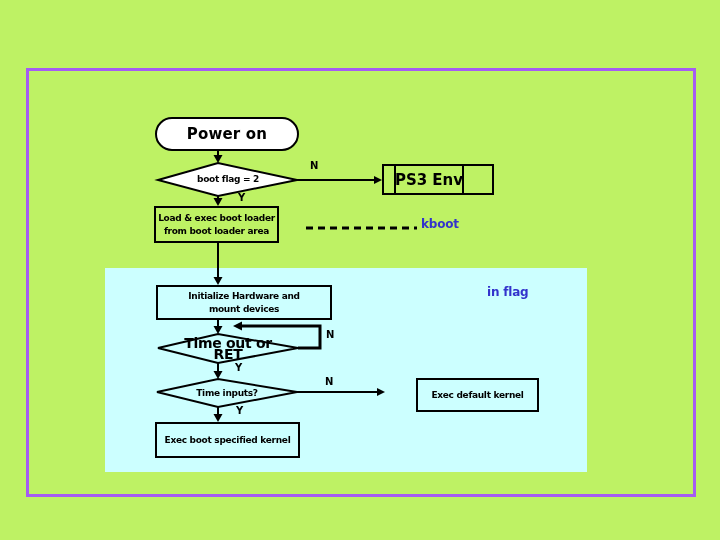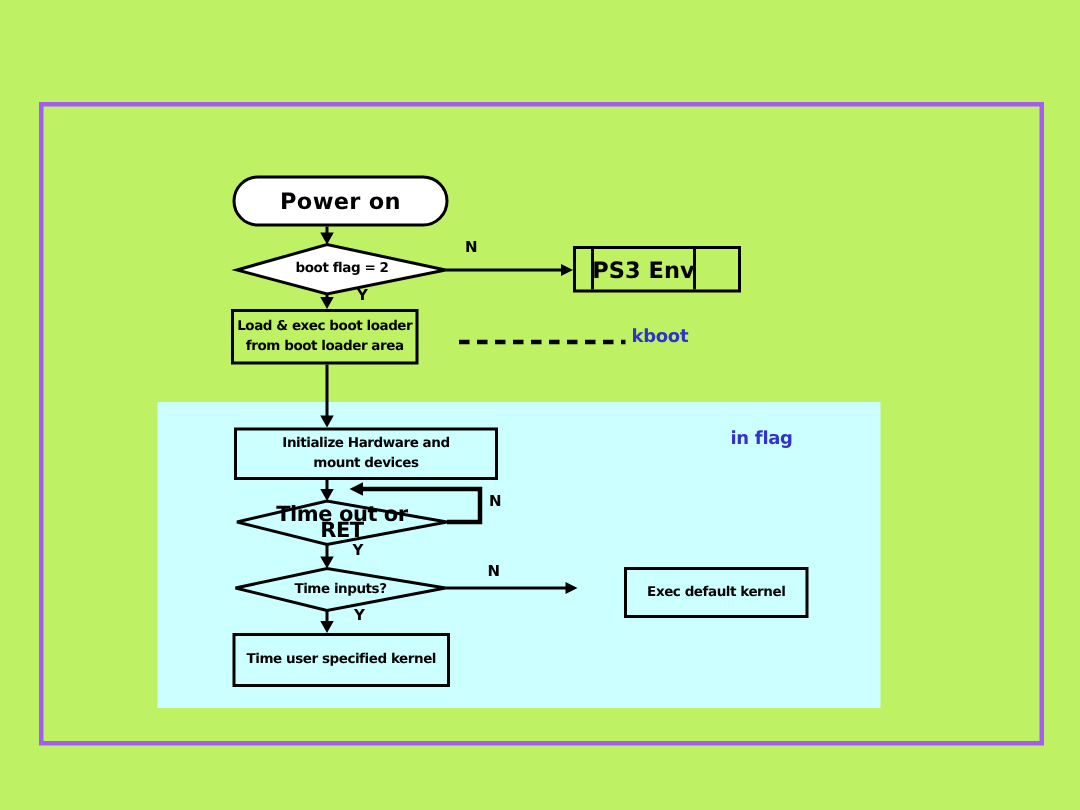--- a/index.html
+++ b/index.html
@@ -127,21 +127,21 @@
 
   <div class="node small diamond-text" style="left:157px; top:380px; width:140px; height:26px;">
     <span>Time inputs?</span>
   </div>
 
   <div class="node rect small" style="left:385px; top:378px; width:123px; height:34px;margin-left:31px;">
     <span>Exec default kernel</span>
   </div>
 
   <div class="node rect small" style="left:155px; top:422px; width:145px; height:36px;">
-    <span>Time user specified kernel</span>
+    <span>Exec boot specified kernel</span>
   </div>
 
   <div class="dlabel" style="left:310px; top:160px;">N</div>
   <div class="dlabel" style="left:238px; top:192px;">Y</div>
   <div class="dlabel" style="left:326px; top:329px;">N</div>
   <div class="dlabel" style="left:235px; top:362px;">Y</div>
   <div class="dlabel" style="left:325px; top:376px;">N</div>
   <div class="dlabel" style="left:236px; top:405px;">Y</div>
 
   <div class="blue" style="left:421px; top:217px;">kboot</div>

